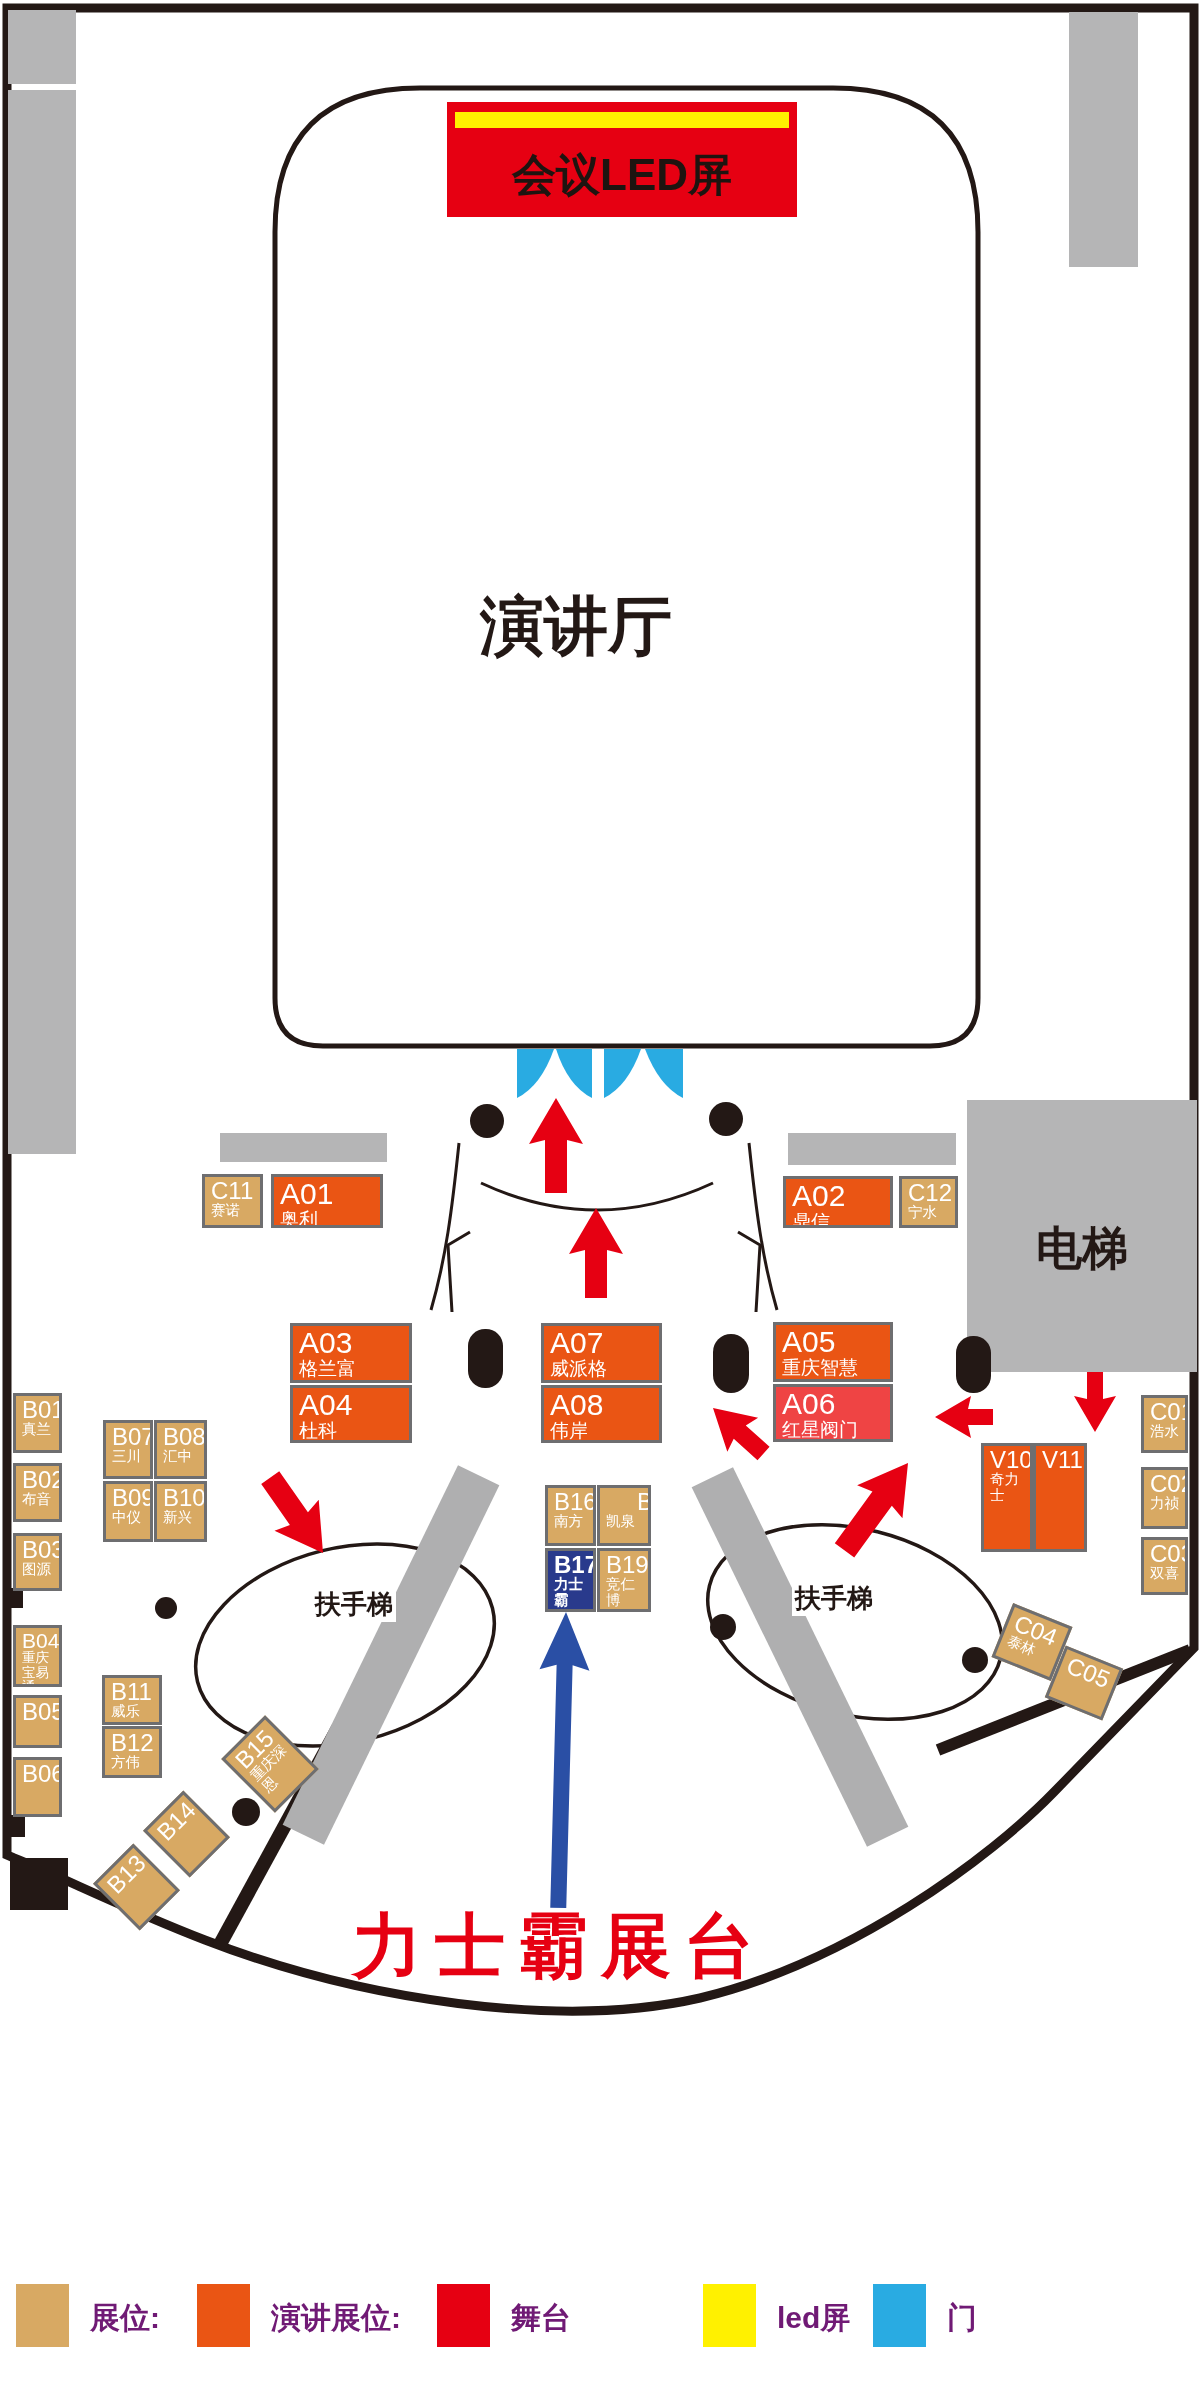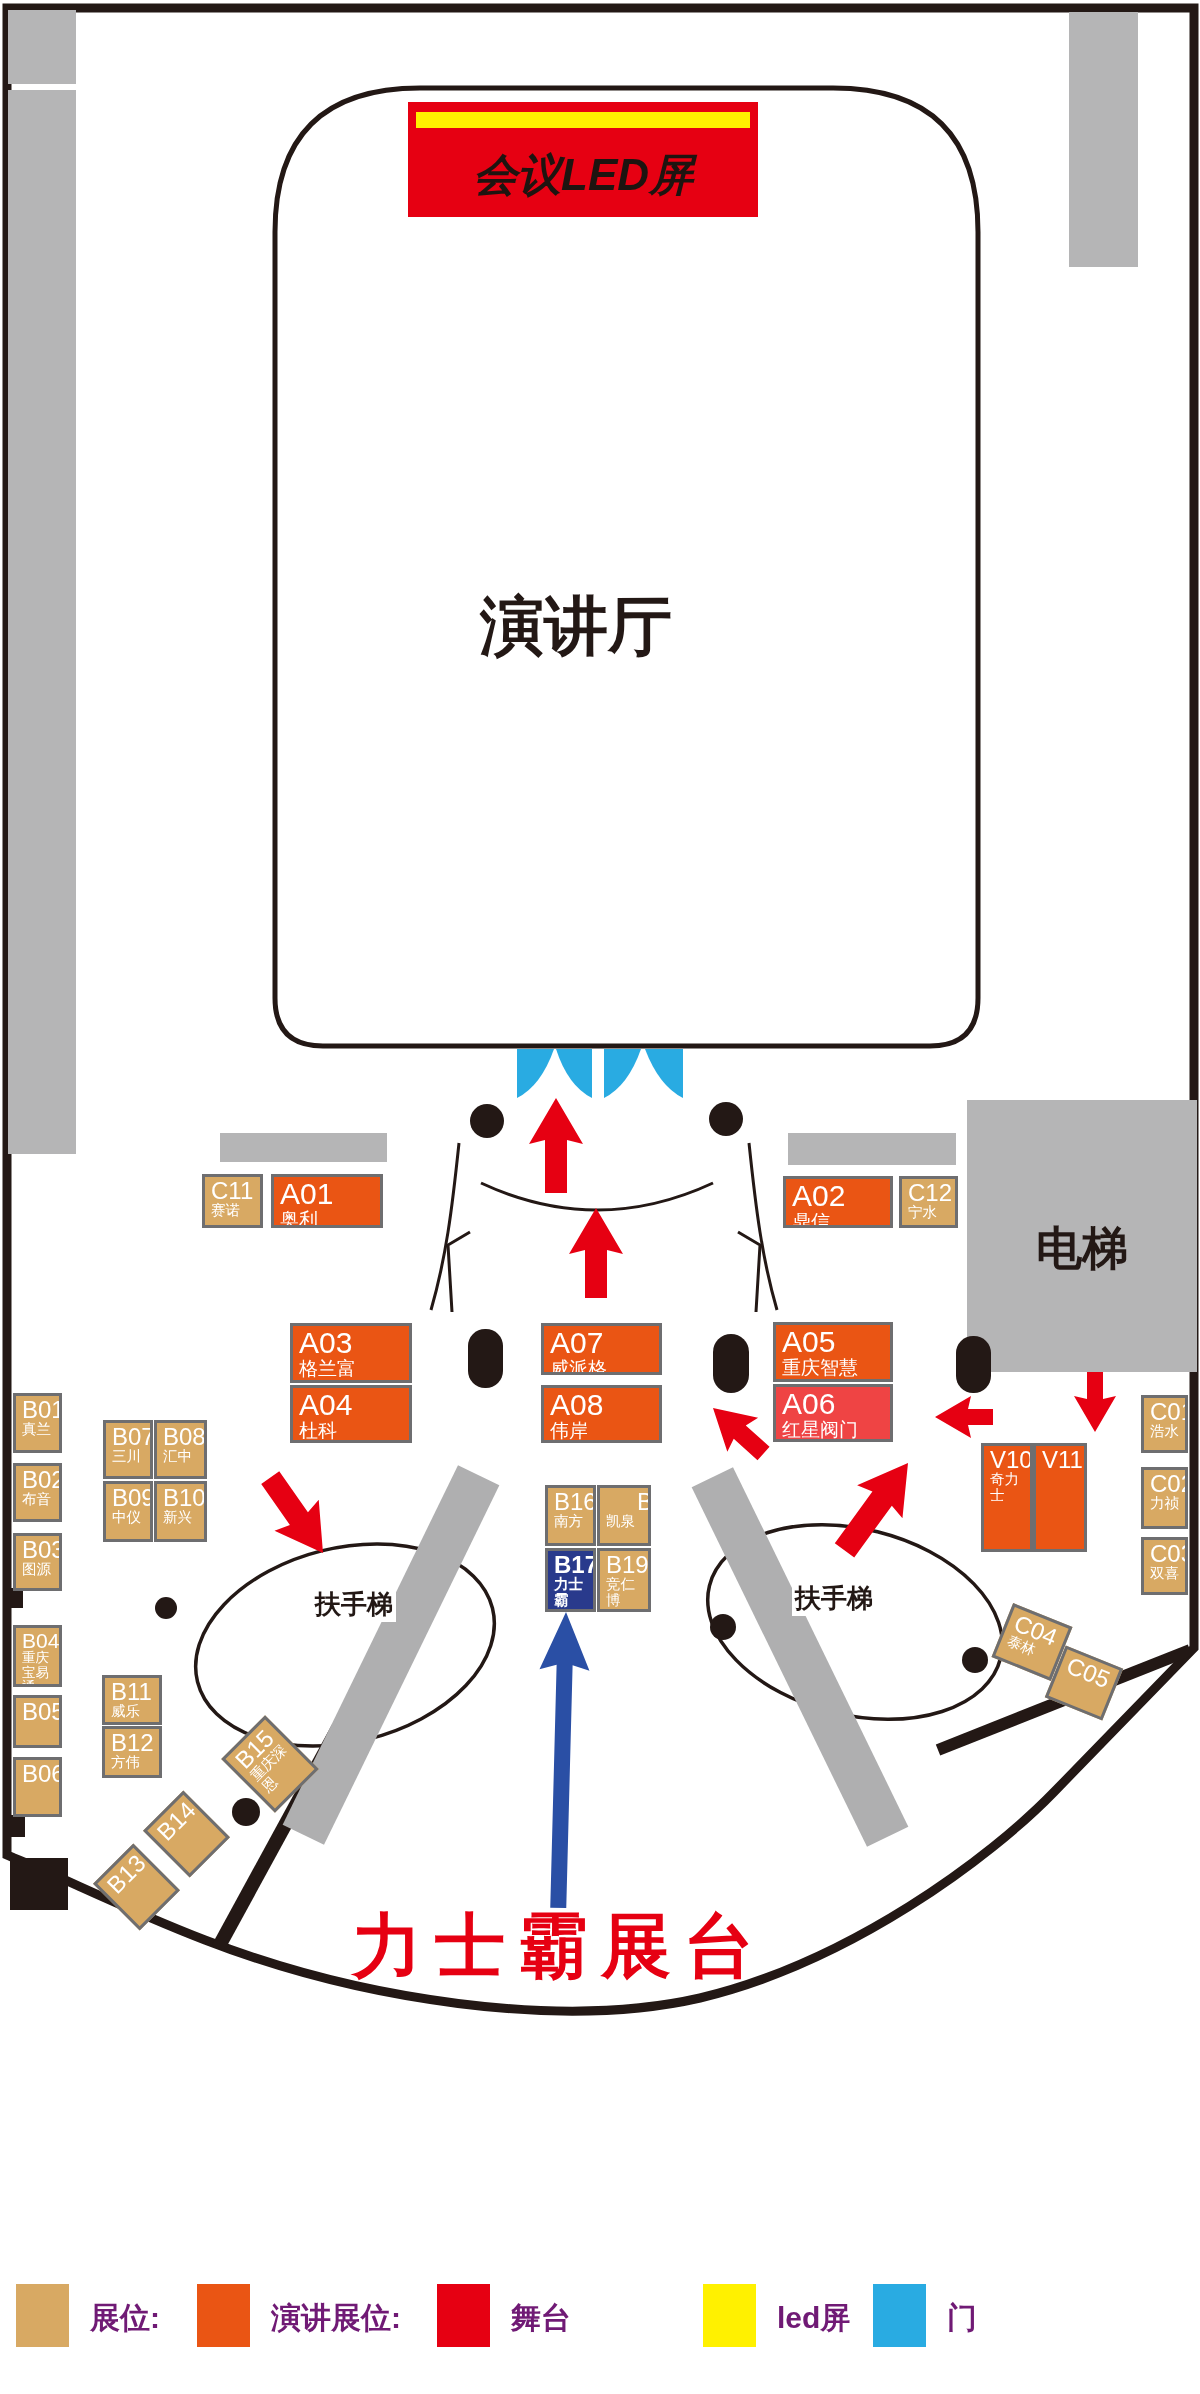--- a/index.html
+++ b/index.html
@@ -87,21 +87,21 @@
       <path transform="translate(323,1553) rotate(145)" d="M0,0 L-27,46 L-11,42 L-11,92 L11,92 L11,42 L27,46 Z"></path>
       <path transform="translate(908,1463) rotate(36)" d="M0,0 L-28,48 L-12,44 L-12,108 L12,108 L12,44 L28,48 Z"></path>
       <path transform="translate(713,1408) rotate(-48)" d="M0,0 L-23,40 L-9,36 L-9,68 L9,68 L9,36 L23,40 Z"></path>
       <path transform="translate(935,1417) rotate(-90)" d="M0,0 L-21,36 L-8,33 L-8,58 L8,58 L8,33 L21,36 Z"></path>
       <path transform="translate(1095,1432) rotate(180)" d="M0,0 L-21,36 L-8,33 L-8,60 L8,60 L8,33 L21,36 Z"></path>
     </g>
 
     <path transform="translate(566,1612) rotate(1.5)" d="M0,0 L-25,58 L-8,53 L-8,296 L8,296 L8,53 L25,58 Z" fill="#2A4FA5"></path>
   </svg>
 
-  <div class="banner" style="left:408px;top:102px;width:350px;height:115px;font-style:italic;">
+  <div class="banner" style="left:447px;top:102px;width:350px;height:115px;">
     <div class="stripe"></div>
     <div class="banner-txt">会议LED屏</div>
   </div>
 
   <div class="lbl hall-label" style="left:480px;top:583px;width:290px;text-align:left;">演讲厅</div>
   <div class="lbl elev-label" style="left:1002px;top:1218px;width:160px;text-align:center;">电梯</div>
   <div class="lbl esc-label" style="left:312px;top:1587px;z-index:5;">扶手梯</div>
   <div class="lbl esc-label" style="left:792px;top:1581px;z-index:5;">扶手梯</div>
   <div class="lbl callout" style="left:352px;top:1900px;">力士霸展台</div>
 
@@ -115,21 +115,21 @@
         <div class="b-name" style="font-size: 19px;">鼎信</div>
       </div>
       <div class="booth" style="left: 290px; top: 1323px; width: 122px; height: 60px; background: rgb(234, 85, 20);">
         <div class="b-code" style="font-size: 30px;">A03</div>
         <div class="b-name" style="font-size: 19px;">格兰富</div>
       </div>
       <div class="booth" style="left: 290px; top: 1385px; width: 122px; height: 58px; background: rgb(234, 85, 20);">
         <div class="b-code" style="font-size: 30px;">A04</div>
         <div class="b-name" style="font-size: 19px;">杜科</div>
       </div>
-      <div class="booth" style="left: 541px; top: 1323px; width: 121px; height: 52px; background: rgb(234, 85, 20);">
+      <div class="booth" style="left: 541px; top: 1323px; width: 121px; height: 60px; background: rgb(234, 85, 20);">
         <div class="b-code" style="font-size: 30px;">A07</div>
         <div class="b-name" style="font-size: 19px;">威派格</div>
       </div>
       <div class="booth" style="left: 541px; top: 1385px; width: 121px; height: 58px; background: rgb(234, 85, 20);">
         <div class="b-code" style="font-size: 30px;">A08</div>
         <div class="b-name" style="font-size: 19px;">伟岸</div>
       </div>
       <div class="booth" style="left: 773px; top: 1322px; width: 120px; height: 60px; background: rgb(234, 85, 20);">
         <div class="b-code" style="font-size: 30px;">A05</div>
         <div class="b-name" style="font-size: 19px;">重庆智慧</div>

